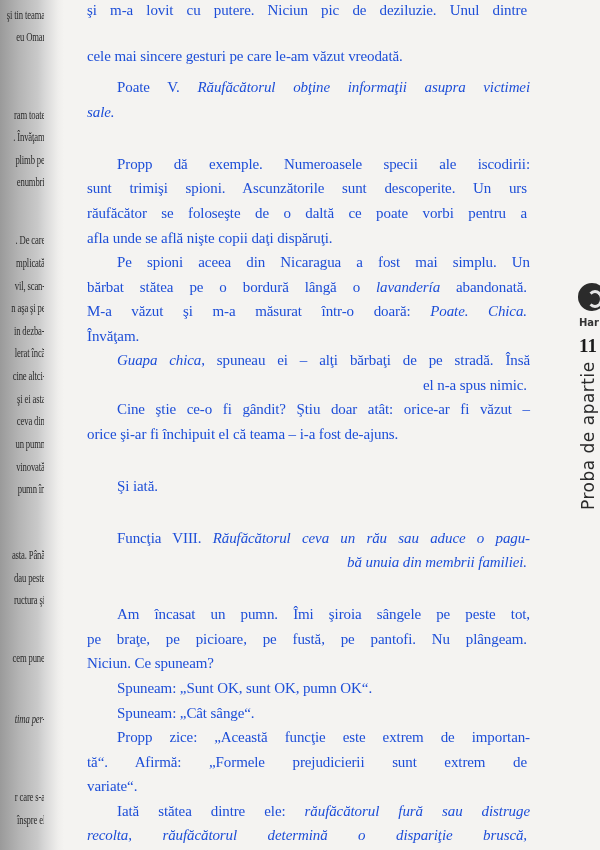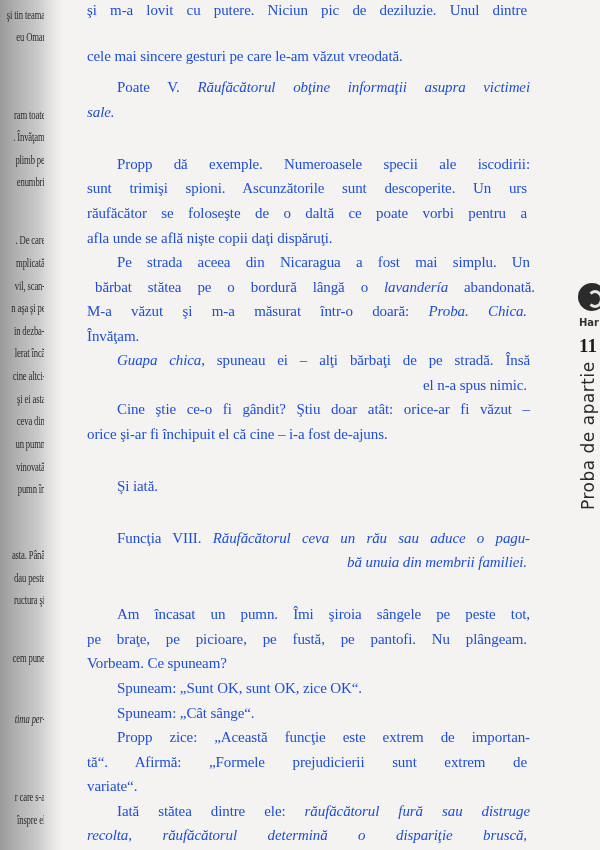--- a/index.html
+++ b/index.html
@@ -96,35 +96,35 @@
 
 <div class="page" id="pageBody">
     <div class="line just" style="top: 2px;"><span>şi m-a lovit cu putere. Niciun pic de deziluzie. Unul dintre</span></div>
     <div class="line" style="top: 18px; margin-top: 30px;"><span>cele mai sincere gesturi pe care le-am văzut vreodată.</span></div>
     <div class="line ind just" style="top: 79px;"><span>Poate V. </span><span class="i">Răufăcătorul obţine informaţii asupra victimei</span></div>
     <div class="line" style="top: 104px;"><span class="i">sale.</span></div>
     <div class="line ind just" style="top: 156px;"><span>Propp dă exemple. Numeroasele specii ale iscodirii:</span></div>
     <div class="line just" style="top: 180px;"><span>sunt trimişi spioni. Ascunzătorile sunt descoperite. Un urs</span></div>
     <div class="line just" style="top: 205px;"><span>răufăcător se foloseşte de o daltă ce poate vorbi pentru a</span></div>
     <div class="line" style="top: 230px;"><span>afla unde se află nişte copii daţi dispăruţi.</span></div>
-    <div class="line ind just" style="top: 254px;"><span>Pe strada aceea din Nicaragua a fost mai simplu. Un</span></div>
-    <div class="line just" style="top: 279px; margin-left: 8px;"><span>bărbat stătea pe o bordură lângă o </span><span class="i">lavandería</span><span> abandonată.</span></div>
-    <div class="line just" style="top: 303px;"><span>M-a văzut şi m-a măsurat într-o doară: </span><span class="i">Proba. Chica.</span></div>
+    <div class="line ind just" style="top: 254px;"><span>Pe spioni aceea din Nicaragua a fost mai simplu. Un</span></div>
+    <div class="line just" style="top: 279px;"><span>bărbat stătea pe o bordură lângă o </span><span class="i">lavandería</span><span> abandonată.</span></div>
+    <div class="line just" style="top: 303px;"><span>M-a văzut şi m-a măsurat într-o doară: </span><span class="i">Poate. Chica.</span></div>
     <div class="line" style="top: 328px;"><span>Învăţam.</span></div>
     <div class="line ind just" style="top: 352px;"><span class="i">Guapa chica</span><span>, spuneau ei – alţi bărbaţi de pe stradă. Însă</span></div>
     <div class="line" style="top: 377px; text-align: right;"><span>el n-a spus nimic.</span></div>
     <div class="line ind just" style="top: 401px;"><span>Cine ştie ce-o fi gândit? Ştiu doar atât: orice-ar fi văzut –</span></div>
-    <div class="line" style="top: 426px;"><span>orice şi-ar fi închipuit el că cine – i-a fost de-ajuns.</span></div>
+    <div class="line" style="top: 426px;"><span>orice şi-ar fi închipuit el că teama – i-a fost de-ajuns.</span></div>
     <div class="line ind" style="top: 478px;"><span>Şi iată.</span></div>
     <div class="line ind just" style="top: 530px;"><span>Funcţia VIII. </span><span class="i">Răufăcătorul ceva un rău sau aduce o pagu-</span></div>
     <div class="line" style="top: 554px; text-align: right;"><span class="i">bă unuia din membrii familiei.</span></div>
     <div class="line ind just" style="top: 606px;"><span>Am încasat un pumn. Îmi şiroia sângele pe peste tot,</span></div>
     <div class="line just" style="top: 631px;"><span>pe braţe, pe picioare, pe fustă, pe pantofi. Nu plângeam.</span></div>
-    <div class="line" style="top: 655px;"><span>Vorbeam. Ce spuneam?</span></div>
-    <div class="line ind" style="top: 680px;"><span>Spuneam: „Sunt OK, sunt OK, zice OK“.</span></div>
+    <div class="line" style="top: 655px;"><span>Niciun. Ce spuneam?</span></div>
+    <div class="line ind" style="top: 680px;"><span>Spuneam: „Sunt OK, sunt OK, pumn OK“.</span></div>
     <div class="line ind" style="top: 705px;"><span>Spuneam: „Cât sânge“.</span></div>
     <div class="line ind just" style="top: 729px;"><span>Propp zice: „Această funcţie este extrem de importan-</span></div>
     <div class="line just" style="top: 754px;"><span>tă“. Afirmă: „Formele prejudicierii sunt extrem de</span></div>
     <div class="line" style="top: 778px;"><span>variate“.</span></div>
     <div class="line ind just" style="top: 803px;"><span>Iată stătea dintre ele: </span><span class="i">răufăcătorul fură sau distruge</span></div>
     <div class="line just" style="top: 827px;"><span class="i">recolta, răufăcătorul determină o dispariţie bruscă,</span></div>
   </div>
 
 <div class="margin">
   <div class="logo"></div>

